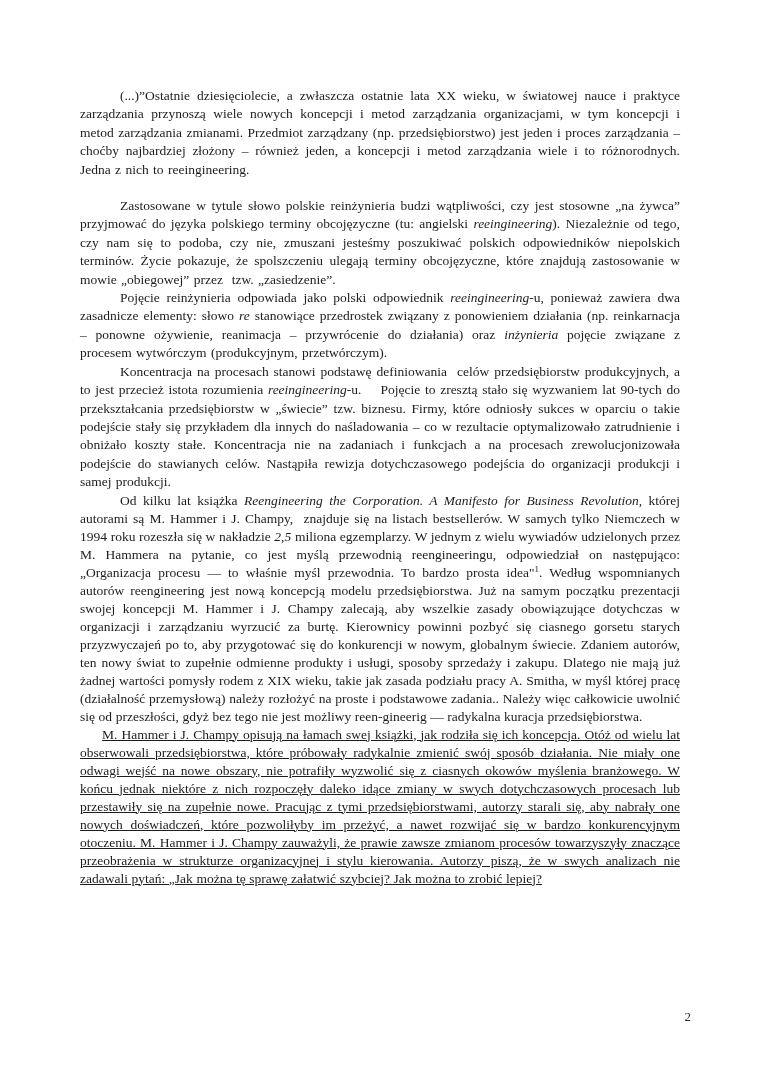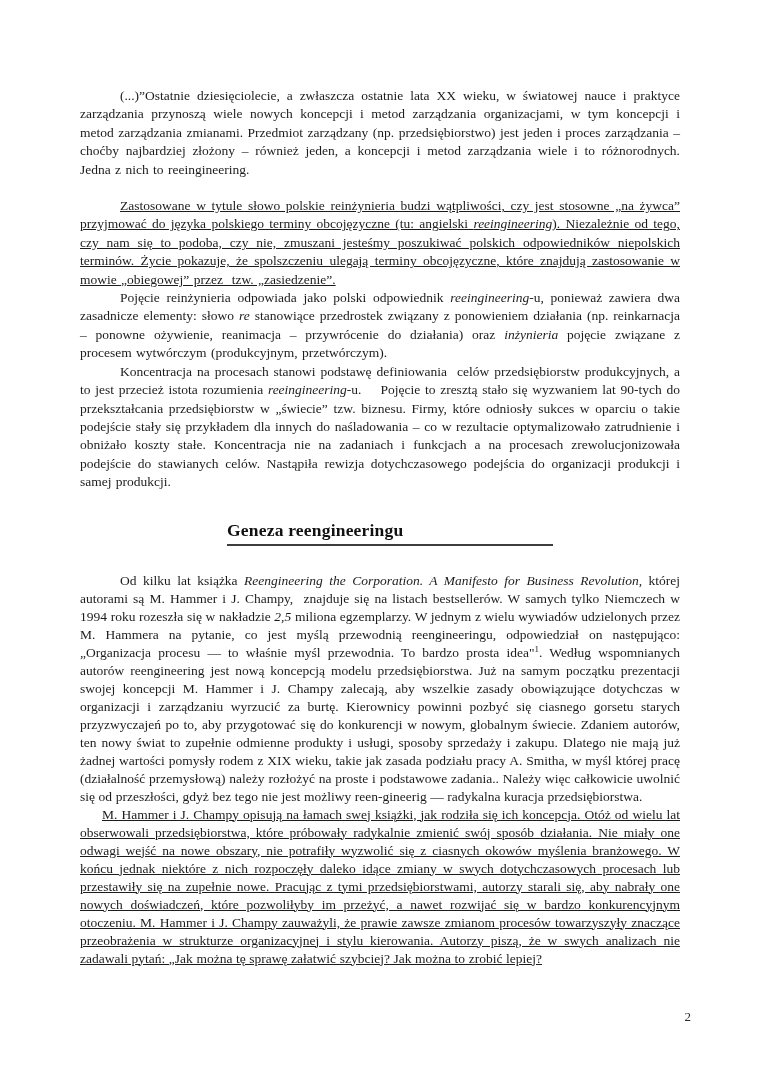--- a/index.html
+++ b/index.html
@@ -28,21 +28,21 @@
     line-height: 18.4px;
     text-align: justify;
     word-spacing: 1px;
   }
   .sec-geneza .para {
     line-height: 18px;
     word-spacing: 0.2px;
   }
   .indent-large { text-indent: 40px; }
   .indent-small { text-indent: 22px; text-decoration: underline; }
-  .space-before { margin-top: 18px; text-decoration: underline; }
+  .space-before { margin-top: 18px; }
   .heading-wrap {
     margin: 28px 0 26px 147px;
     width: 326px;
     border-bottom: 2px solid #3d3d3d;
     padding-bottom: 3px;
   }
   .heading-wrap h1 {
     margin: 0;
     font-size: 17.5px;
     font-weight: bold;
@@ -69,23 +69,20 @@
 <div class="page">
   <div class="content">
 
     <div class="sec-intro">
         <p class="para indent-large"><span>(...)”Ostatnie dziesięciolecie, a zwłaszcza ostatnie lata XX wieku, w światowej nauce i praktyce zarządzania przynoszą wiele nowych koncepcji i metod zarządzania organizacjami, w tym koncepcji i metod zarządzania zmianami. Przedmiot zarządzany (np. przedsiębiorstwo) jest jeden i proces zarządzania – choćby najbardziej złożony – również jeden, a koncepcji i metod zarządzania wiele i to różnorodnych. Jedna z nich to reeingineering.</span></p>
         <p class="para indent-large space-before"><span>Zastosowane w tytule słowo polskie reinżynieria budzi wątpliwości, czy jest stosowne „na żywca” przyjmować do języka polskiego terminy obcojęzyczne (tu: angielski </span><em>reeingineering</em><span>). Niezależnie od tego, czy nam się to podoba, czy nie, zmuszani jesteśmy poszukiwać polskich odpowiedników niepolskich terminów. Życie pokazuje, że spolszczeniu ulegają terminy obcojęzyczne, które znajdują zastosowanie w mowie „obiegowej” przez&nbsp;&nbsp;tzw. „zasiedzenie”.</span></p>
         <p class="para indent-large"><span>Pojęcie reinżynieria odpowiada jako polski odpowiednik </span><em>reeingineering</em><span>-u, ponieważ zawiera dwa zasadnicze elementy: słowo </span><em>re</em><span> stanowiące przedrostek związany z ponowieniem działania (np. reinkarnacja – ponowne ożywienie, reanimacja – przywrócenie do działania) oraz </span><em>inżynieria</em><span> pojęcie związane z procesem wytwórczym (produkcyjnym, przetwórczym).</span></p>
         <p class="para indent-large"><span>Koncentracja na procesach stanowi podstawę definiowania&nbsp;&nbsp;celów przedsiębiorstw produkcyjnych, a to jest przecież istota rozumienia </span><em>reeingineering</em><span>-u.&nbsp;&nbsp;&nbsp;&nbsp;Pojęcie to zresztą stało się wyzwaniem lat 90-tych do przekształcania przedsiębiorstw w „świecie” tzw. biznesu. Firmy, które odniosły sukces w oparciu o takie podejście stały się przykładem dla innych do naśladowania – co w rezultacie optymalizowało zatrudnienie i obniżało koszty stałe. Koncentracja nie na zadaniach i funkcjach a na procesach zrewolucjonizowała podejście do stawianych celów. Nastąpiła rewizja dotychczasowego podejścia do organizacji produkcji i samej produkcji.</span></p>
       </div>
 
-    <div class="heading-wrap">
-      <h1>Geneza reengineeringu</h1>
-    </div>
 
     <div class="sec-geneza">
         <p class="para indent-large"><span>Od kilku lat książka </span><em>Reengineering the Corporation. A Manifesto for Business Revolution,</em><span> której autorami są M. Hammer i J. Champy,&nbsp;&nbsp;znajduje się na listach bestsellerów. W samych tylko Niemczech w 1994 roku rozeszła się w nakładzie </span><em>2,5</em><span> miliona egzemplarzy. W jednym z wielu wywiadów udzielonych przez M. Hammera na pytanie, co jest myślą przewodnią reengineeringu, odpowiedział on następująco: „Organizacja procesu — to właśnie myśl przewodnia. To bardzo prosta idea"</span><sup>1</sup><span>. Według wspomnianych autorów reengineering jest nową koncepcją modelu przedsiębiorstwa. Już na samym początku prezentacji swojej koncepcji M. Hammer i J. Champy zalecają, aby wszelkie zasady obowiązujące dotychczas w organizacji i zarządzaniu wyrzucić za burtę. Kierownicy powinni pozbyć się ciasnego gorsetu starych przyzwyczajeń po to, aby przygotować się do konkurencji w nowym, globalnym świecie. Zdaniem autorów, ten nowy świat to zupełnie odmienne produkty i usługi, sposoby sprzedaży i zakupu. Dlatego nie mają już żadnej wartości pomysły rodem z XIX wieku, takie jak zasada podziału pracy A. Smitha, w myśl której pracę (działalność przemysłową) należy rozłożyć na proste i podstawowe zadania.. Należy więc całkowicie uwolnić się od przeszłości, gdyż bez tego nie jest możliwy reen-gineerig — radykalna kuracja przedsiębiorstwa.</span></p>
         <p class="para indent-small"><span>M. Hammer i J. Champy opisują na łamach swej książki, jak rodziła się ich koncepcja. Otóż od wielu lat obserwowali przedsiębiorstwa, które próbowały radykalnie zmienić swój sposób działania. Nie miały one odwagi wejść na nowe obszary, nie potrafiły wyzwolić się z ciasnych okowów myślenia branżowego. W końcu jednak niektóre z nich rozpoczęły daleko idące zmiany w swych dotychczasowych procesach lub przestawiły się na zupełnie nowe. Pracując z tymi przedsiębiorstwami, autorzy starali się, aby nabrały one nowych doświadczeń, które pozwoliłyby im przeżyć, a nawet rozwijać się w bardzo konkurencyjnym otoczeniu. M. Hammer i J. Champy zauważyli, że prawie zawsze zmianom procesów towarzyszyły znaczące przeobrażenia w strukturze organizacyjnej i stylu kierowania. Autorzy piszą, że w swych analizach nie zadawali pytań: „Jak można tę sprawę załatwić szybciej? Jak można to zrobić lepiej?</span></p>
       </div>
 
   </div>
 
   <div class="page-number">2</div>
 </div>

